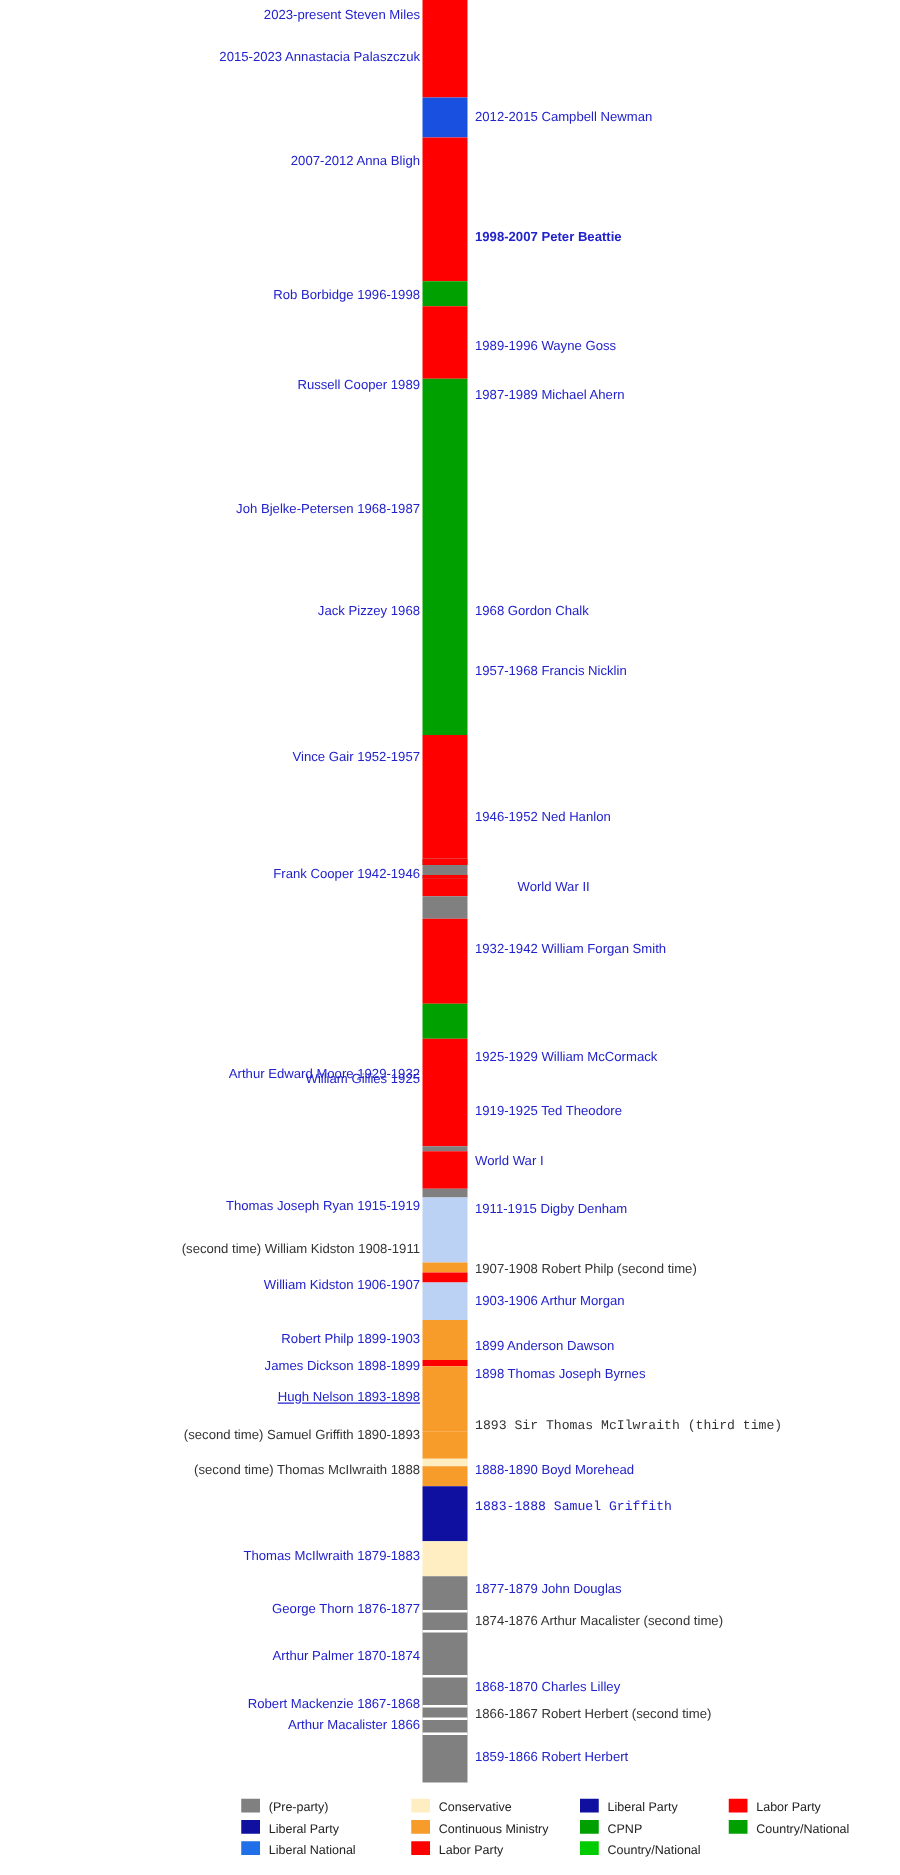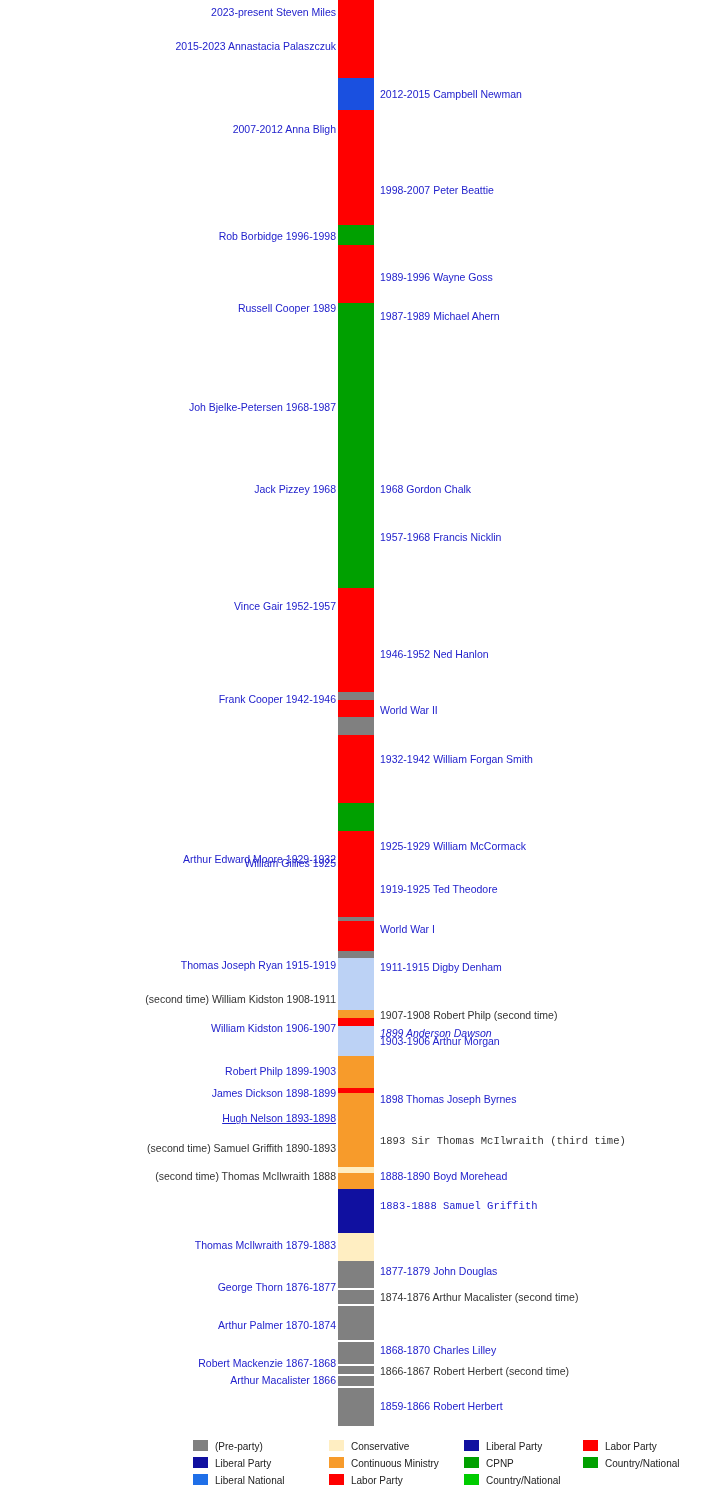--- a/index.html
+++ b/index.html
@@ -82,47 +82,47 @@
   <div class="bar" style="top:1304px;height:2px;background:#ffffff;"></div>
   <div class="bar" style="top:1340px;height:2px;background:#ffffff;"></div>
   <div class="bar" style="top:1364px;height:2px;background:#ffffff;"></div>
   <div class="bar" style="top:1374px;height:2px;background:#ffffff;"></div>
   <div class="bar" style="top:1386px;height:2px;background:#ffffff;"></div>
 
   <div class="label left" style="top:7px;">2023-present Steven Miles</div>
   <div class="label left" style="top:41px;">2015-2023 Annastacia Palaszczuk</div>
   <div class="label right" style="top:89px;">2012-2015 Campbell Newman</div>
   <div class="label left" style="top:124px;">2007-2012 Anna Bligh</div>
-  <div class="label right" style="top:185px;">1998-2007 Peter Beattie</div>
+  <div class="label right" style="top:185px;font-weight:bold;">1998-2007 Peter Beattie</div>
   <div class="label left" style="top:231px;">Rob Borbidge 1996-1998</div>
   <div class="label right" style="top:272px;">1989-1996 Wayne Goss</div>
   <div class="label left" style="top:303px;">Russell Cooper 1989</div>
   <div class="label right" style="top:311px;">1987-1989 Michael Ahern</div>
   <div class="label left" style="top:402px;">Joh Bjelke-Petersen 1968-1987</div>
   <div class="label left" style="top:484px;">Jack Pizzey 1968</div>
   <div class="label right" style="top:484px;">1968 Gordon Chalk</div>
   <div class="label right" style="top:532px;">1957-1968 Francis Nicklin</div>
   <div class="label left" style="top:601px;">Vince Gair 1952-1957</div>
   <div class="label right" style="top:649px;">1946-1952 Ned Hanlon</div>
   <div class="label left" style="top:694px;">Frank Cooper 1942-1946</div>
-  <div class="label right" style="top:705px;">World War II</div>
+  <div class="label right" style="top:705px;margin-left:34px;">World War II</div>
   <div class="label right" style="top:754px;">1932-1942 William Forgan Smith</div>
   <div class="label left" style="top:854px;">Arthur Edward Moore 1929-1932</div>
   <div class="label right" style="top:841px;">1925-1929 William McCormack</div>
   <div class="label left" style="top:858px;">William Gillies 1925</div>
   <div class="label right" style="top:884px;">1919-1925 Ted Theodore</div>
   <div class="label left" style="top:960px;">Thomas Joseph Ryan 1915-1919</div>
   <div class="label right" style="top:924px;">World War I</div>
   <div class="label right" style="top:962px;">1911-1915 Digby Denham</div>
   <div class="label left dark" style="top:994px;">(second time) William Kidston 1908-1911</div>
   <div class="label right dark" style="top:1010px;">1907-1908 Robert Philp (second time)</div>
   <div class="label left" style="top:1023px;">William Kidston 1906-1907</div>
   <div class="label right" style="top:1036px;">1903-1906 Arthur Morgan</div>
   <div class="label left" style="top:1066px;">Robert Philp 1899-1903</div>
-  <div class="label right" style="top:1028px;font-style:italic;">1899 Anderson Dawson</div>
+  <div class="label right" style="top:1072px;">1899 Anderson Dawson</div>
   <div class="label left" style="top:1088px;">James Dickson 1898-1899</div>
   <div class="label right" style="top:1094px;">1898 Thomas Joseph Byrnes</div>
   <div class="label left" style="top:1113px;text-decoration:underline;">Hugh Nelson 1893-1898</div>
   <div class="label right dark" style="top:1136px;font-family:Liberation Mono, monospace;">1893 Sir Thomas McIlwraith (third time)</div>
   <div class="label left dark" style="top:1143px;">(second time) Samuel Griffith 1890-1893</div>
   <div class="label right" style="top:1171px;">1888-1890 Boyd Morehead</div>
   <div class="label left dark" style="top:1171px;">(second time) Thomas McIlwraith 1888</div>
   <div class="label right" style="top:1201px;font-family:Liberation Mono, monospace;">1883-1888 Samuel Griffith</div>
   <div class="label left" style="top:1240px;">Thomas McIlwraith 1879-1883</div>
   <div class="label right" style="top:1266px;">1877-1879 John Douglas</div>

